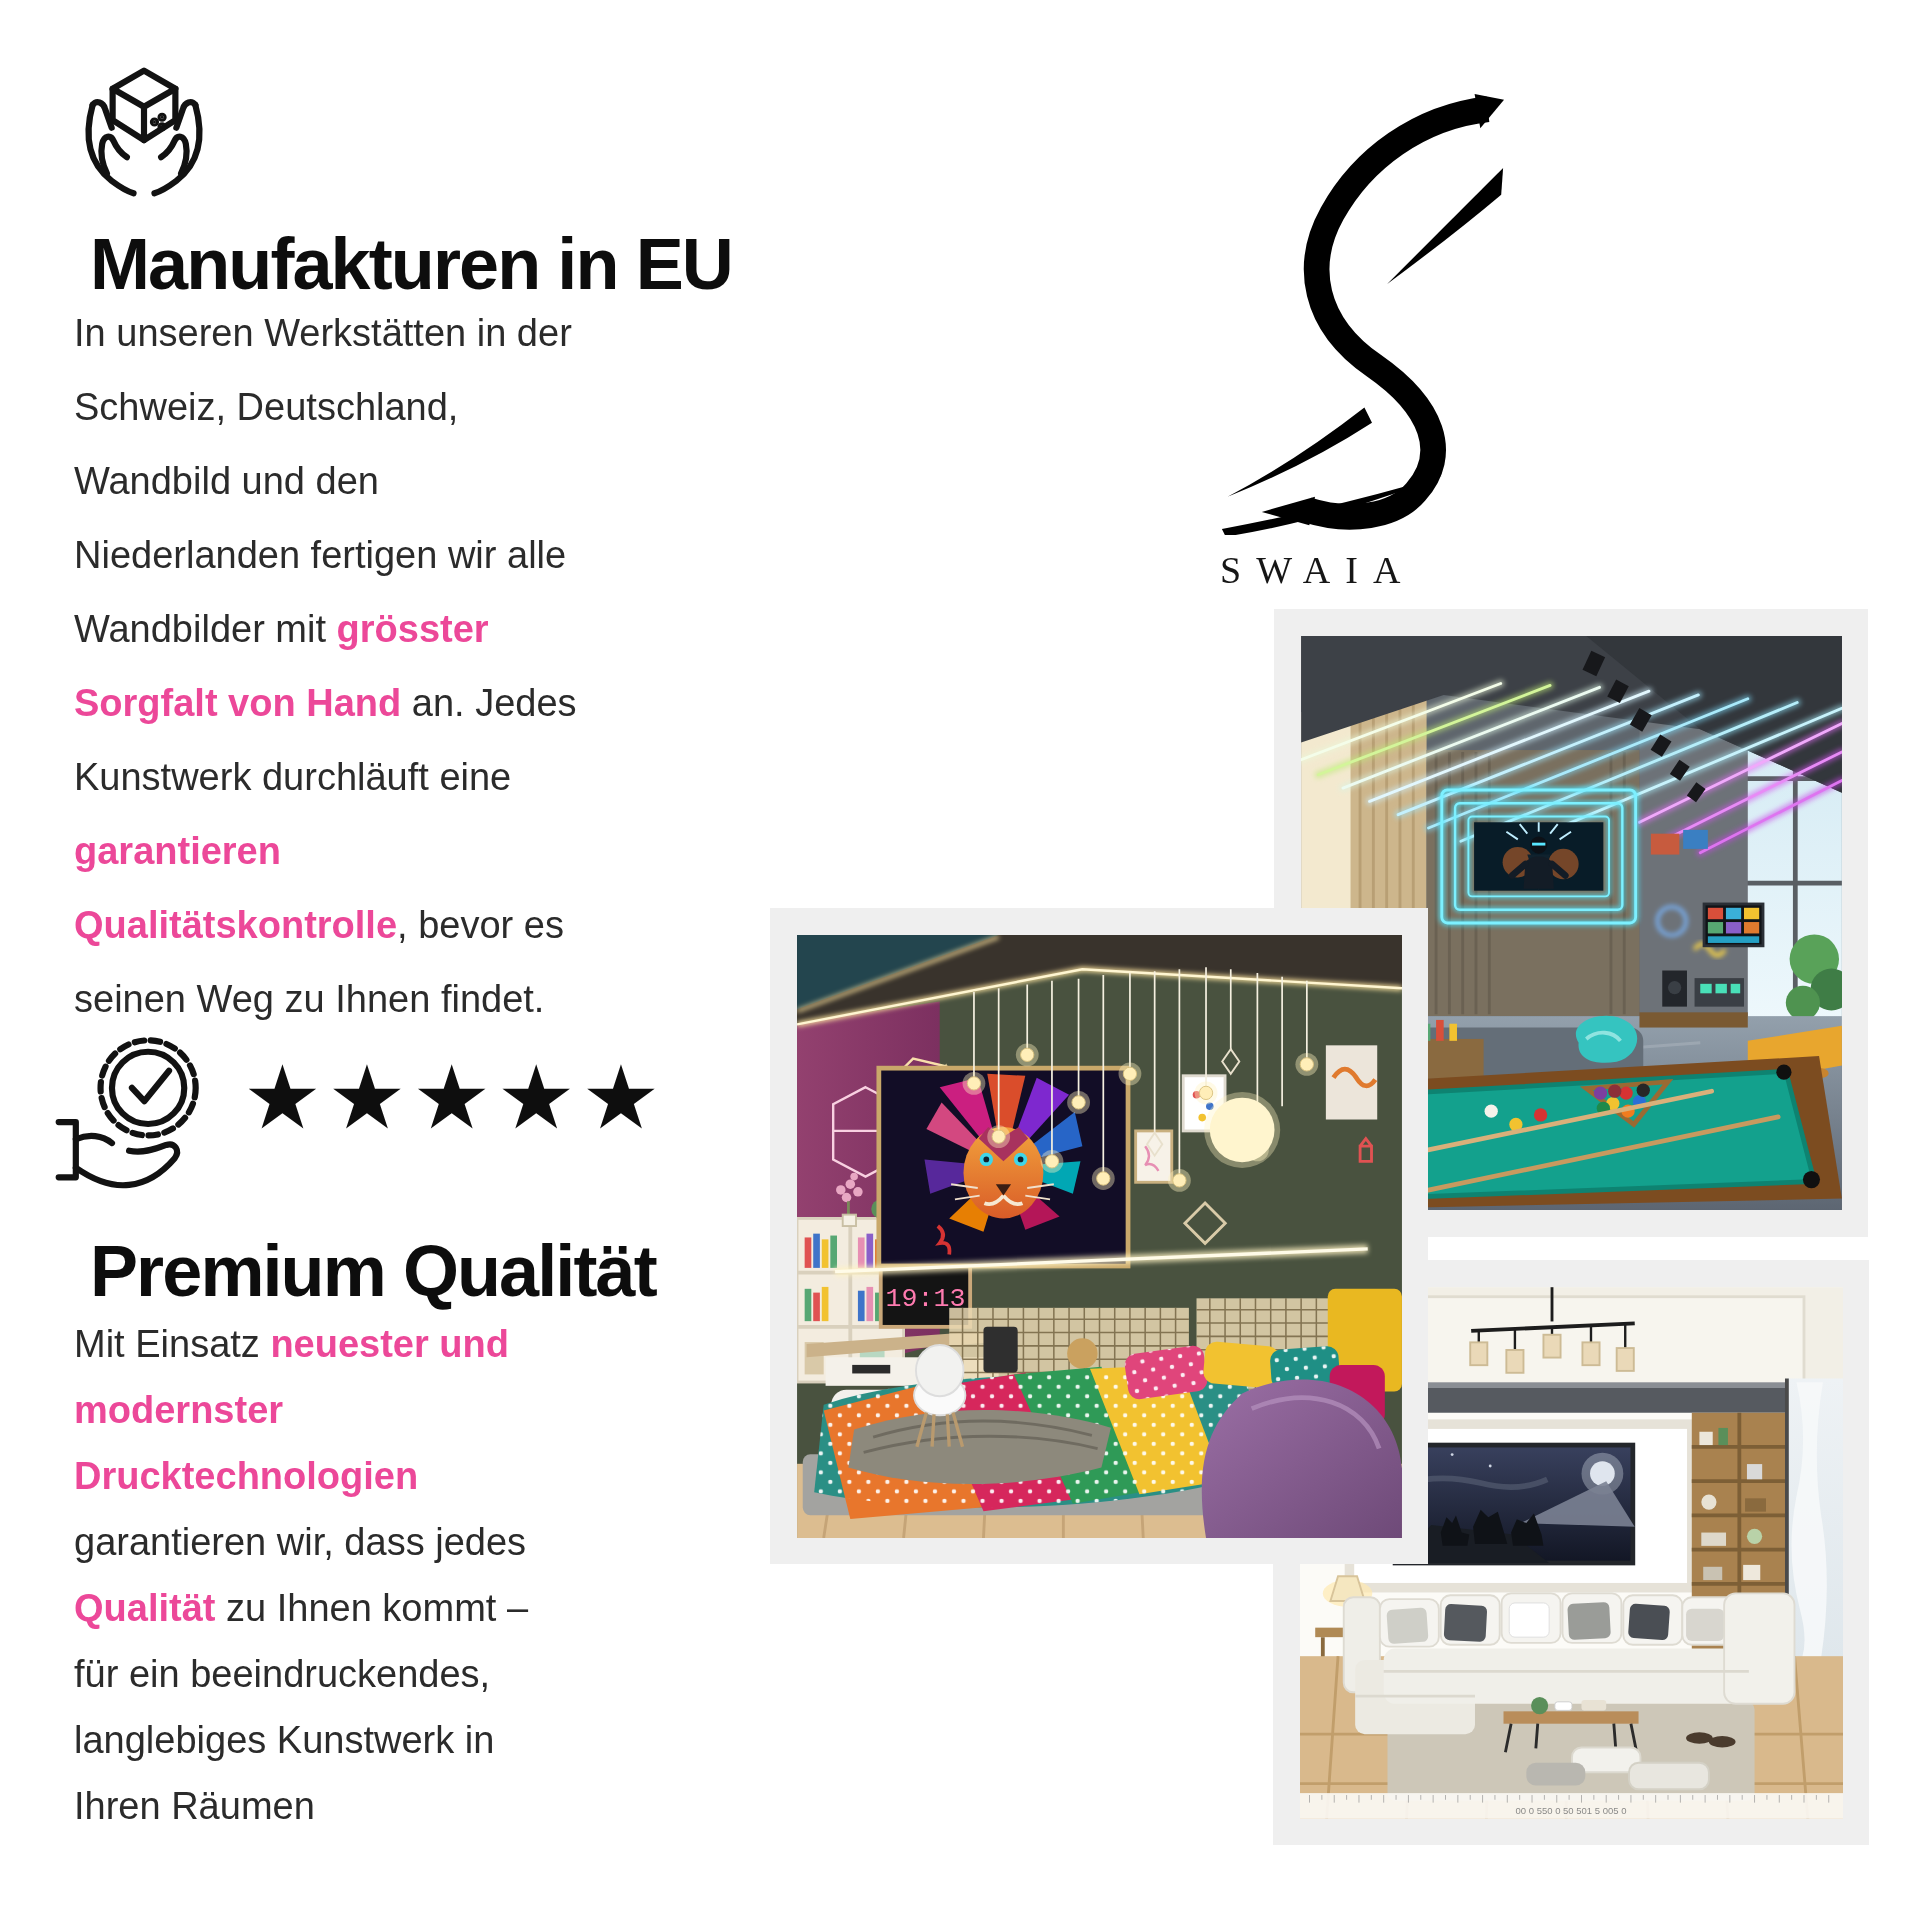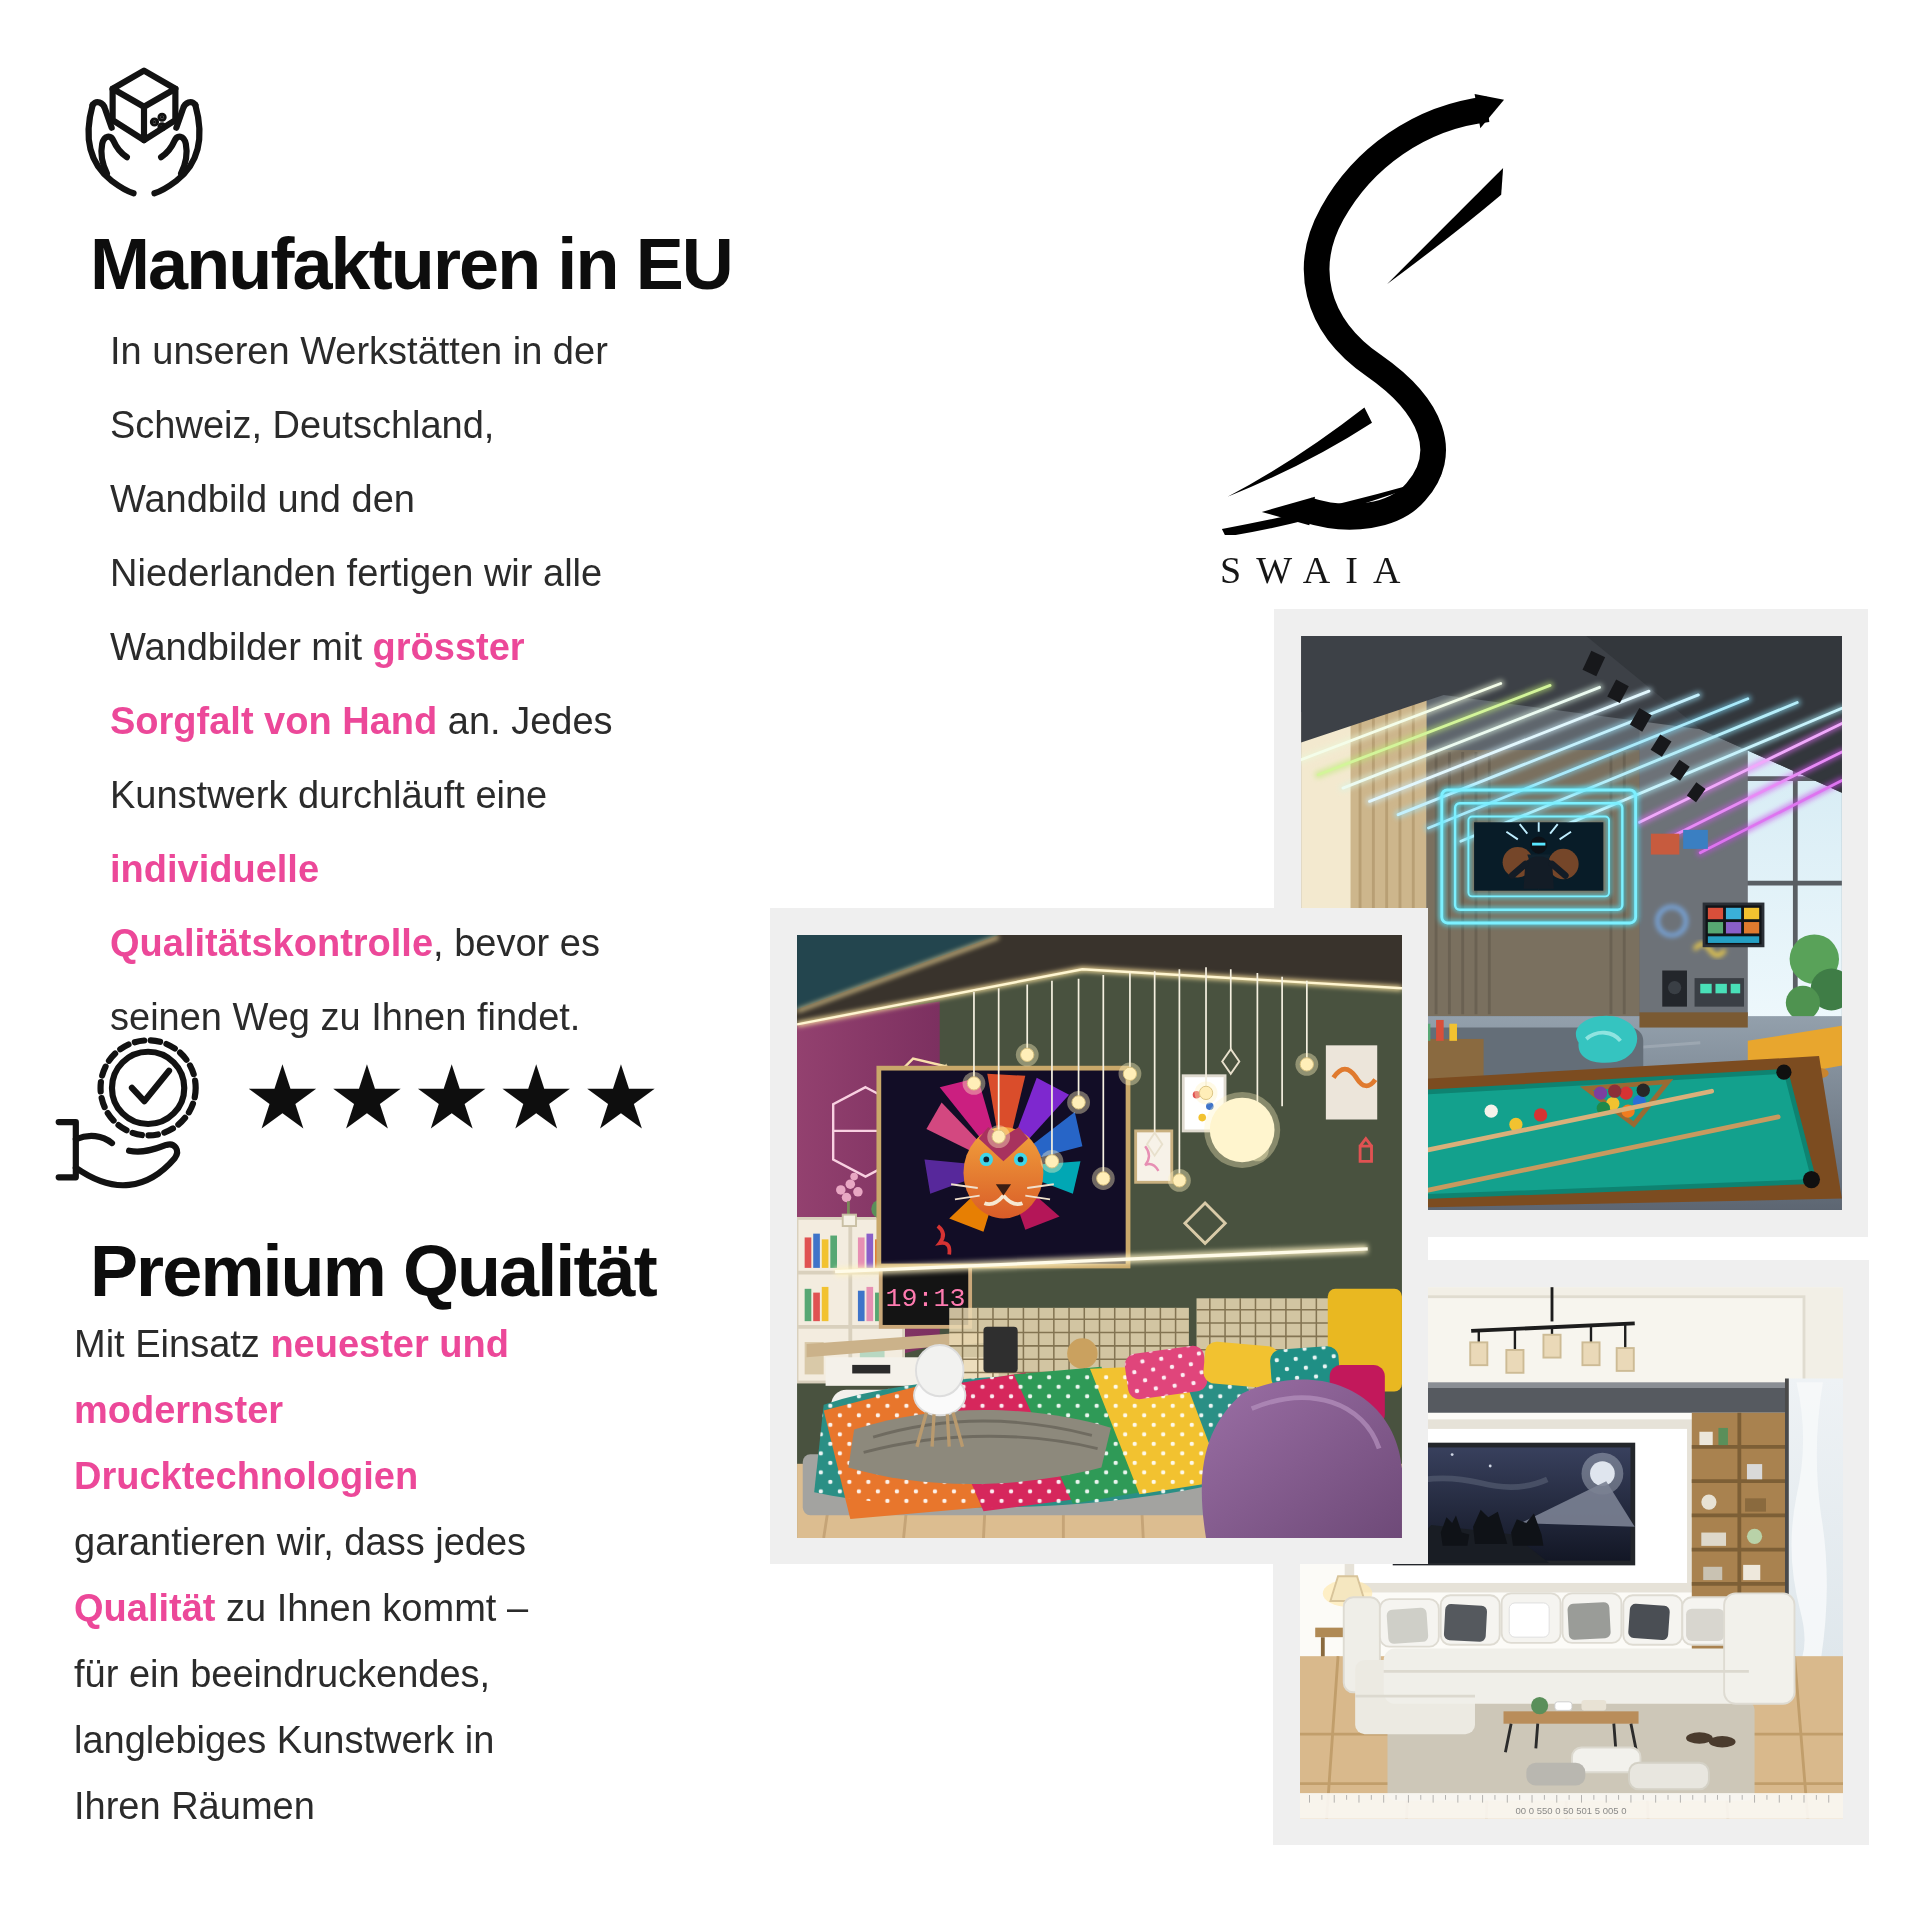--- a/index.html
+++ b/index.html
@@ -34,29 +34,29 @@
       <path d="M27,48 C31,43 38,45 40,52 L47,72"></path>
       <path d="M42,120 C37,110 35,99 37,89 C39,80 46,79 49,86 C52,93 57,99 63,103"></path>
       <path d="M135,48 C145,84 138,110 115,128 C107,134 99,139 92,141"></path>
       <path d="M135,48 C131,43 124,45 122,52 L115,72"></path>
       <path d="M120,120 C125,110 127,99 125,89 C123,80 116,79 113,86 C110,93 105,99 99,103"></path>
     </svg>
   </div>
 
   <h1 class="head" style="left:74px;top:207px;">Manufakturen in EU</h1>
 
-  <div class="para" style="left:74px;top:314px;margin-left:36px;">
+  <div class="para" style="left:74px;top:296px;">
       <div><span>In unseren Werkstätten in der</span></div>
       <div><span>Schweiz, Deutschland,</span></div>
       <div><span>Wandbild und den</span></div>
       <div><span>Niederlanden fertigen wir alle</span></div>
       <div><span>Wandbilder mit </span><b>grösster</b></div>
       <div><b>Sorgfalt von Hand</b><span> an. Jedes</span></div>
       <div><span>Kunstwerk durchläuft eine</span></div>
-      <div><b>individuelle</b></div>
+      <div><b>garantieren</b></div>
       <div><b>Qualitätskontrolle</b><span>, bevor es</span></div>
       <div><span>seinen Weg zu Ihnen findet.</span></div>
     </div>
 
   <div class="icon" style="left:49px;top:1027px;width:183px;height:195px;">
     <svg width="183" height="195" viewBox="0 0 192 205" fill="none" stroke="#121212" stroke-width="6.5" stroke-linecap="round" stroke-linejoin="round">
       <circle cx="104" cy="64" r="50" stroke-dasharray="10 7"></circle>
       <circle cx="104" cy="64" r="38"></circle>
       <path d="M87,64 L100,78 L126,46"></path>
       <path d="M10,100 L28,100 L28,158 L10,158"></path>

